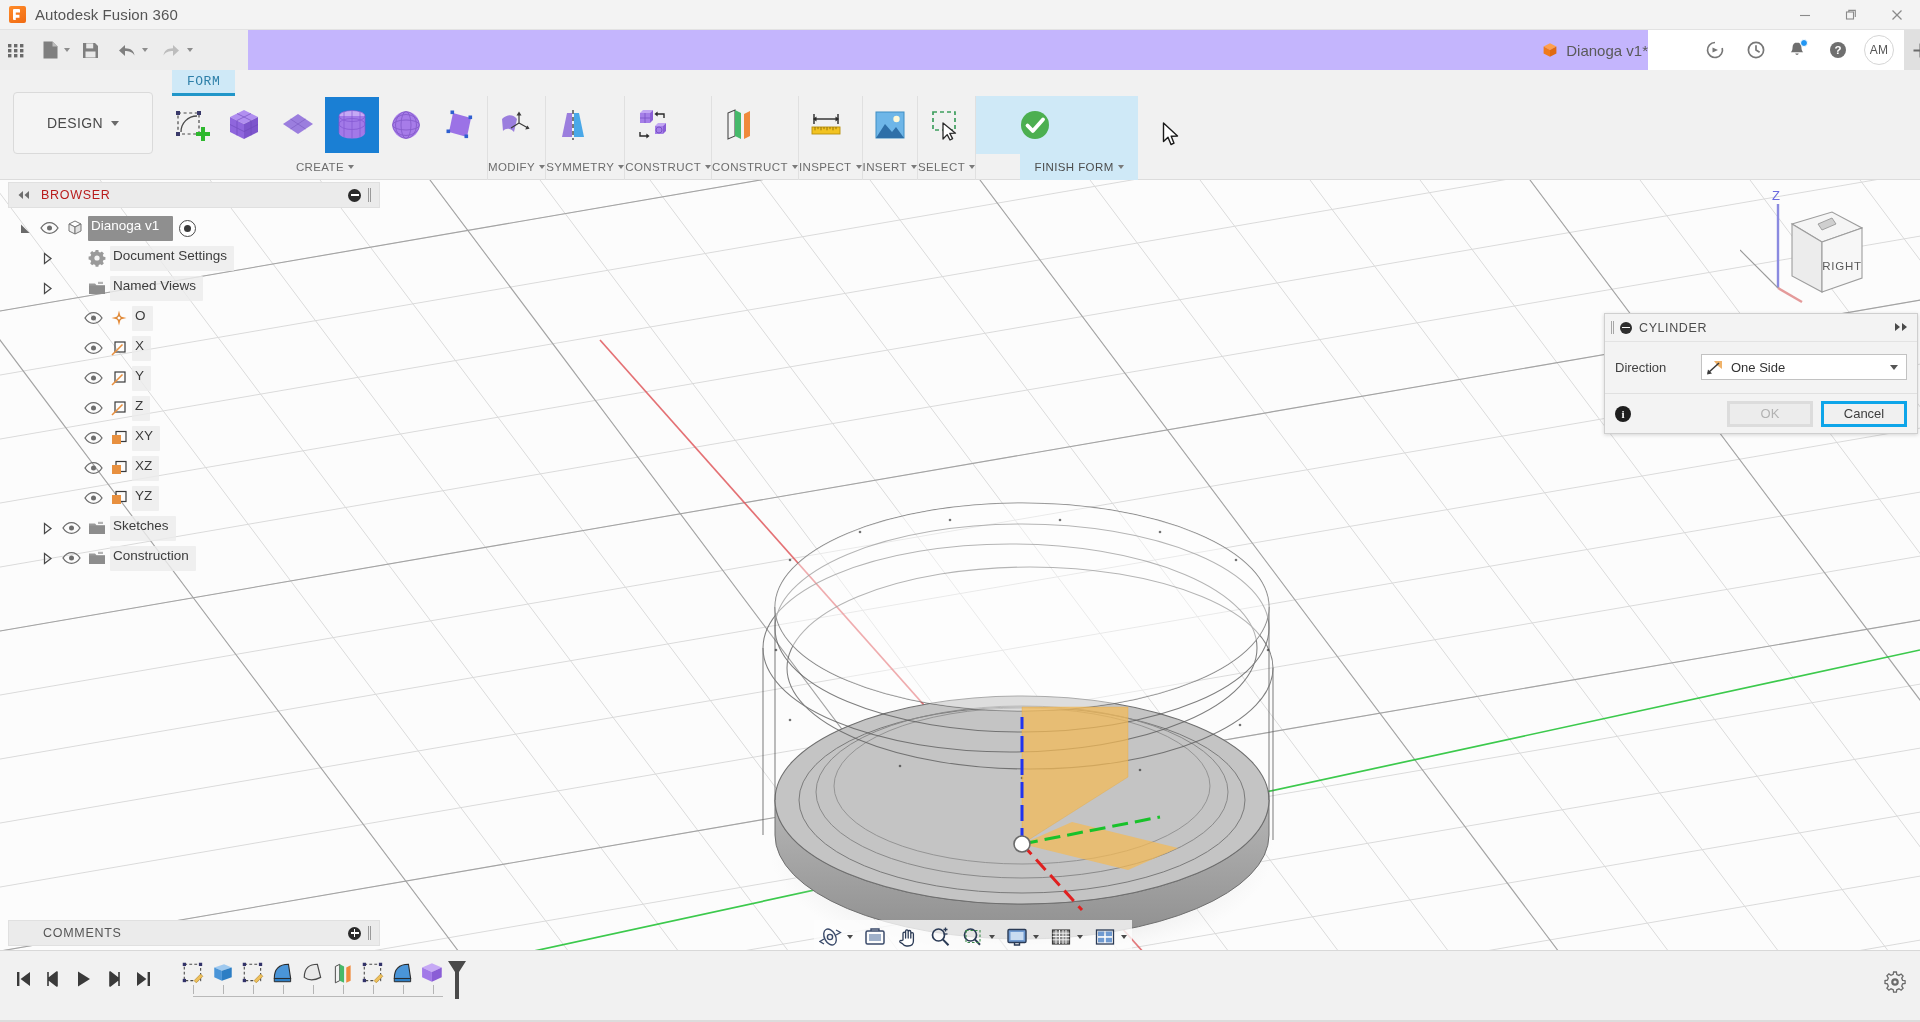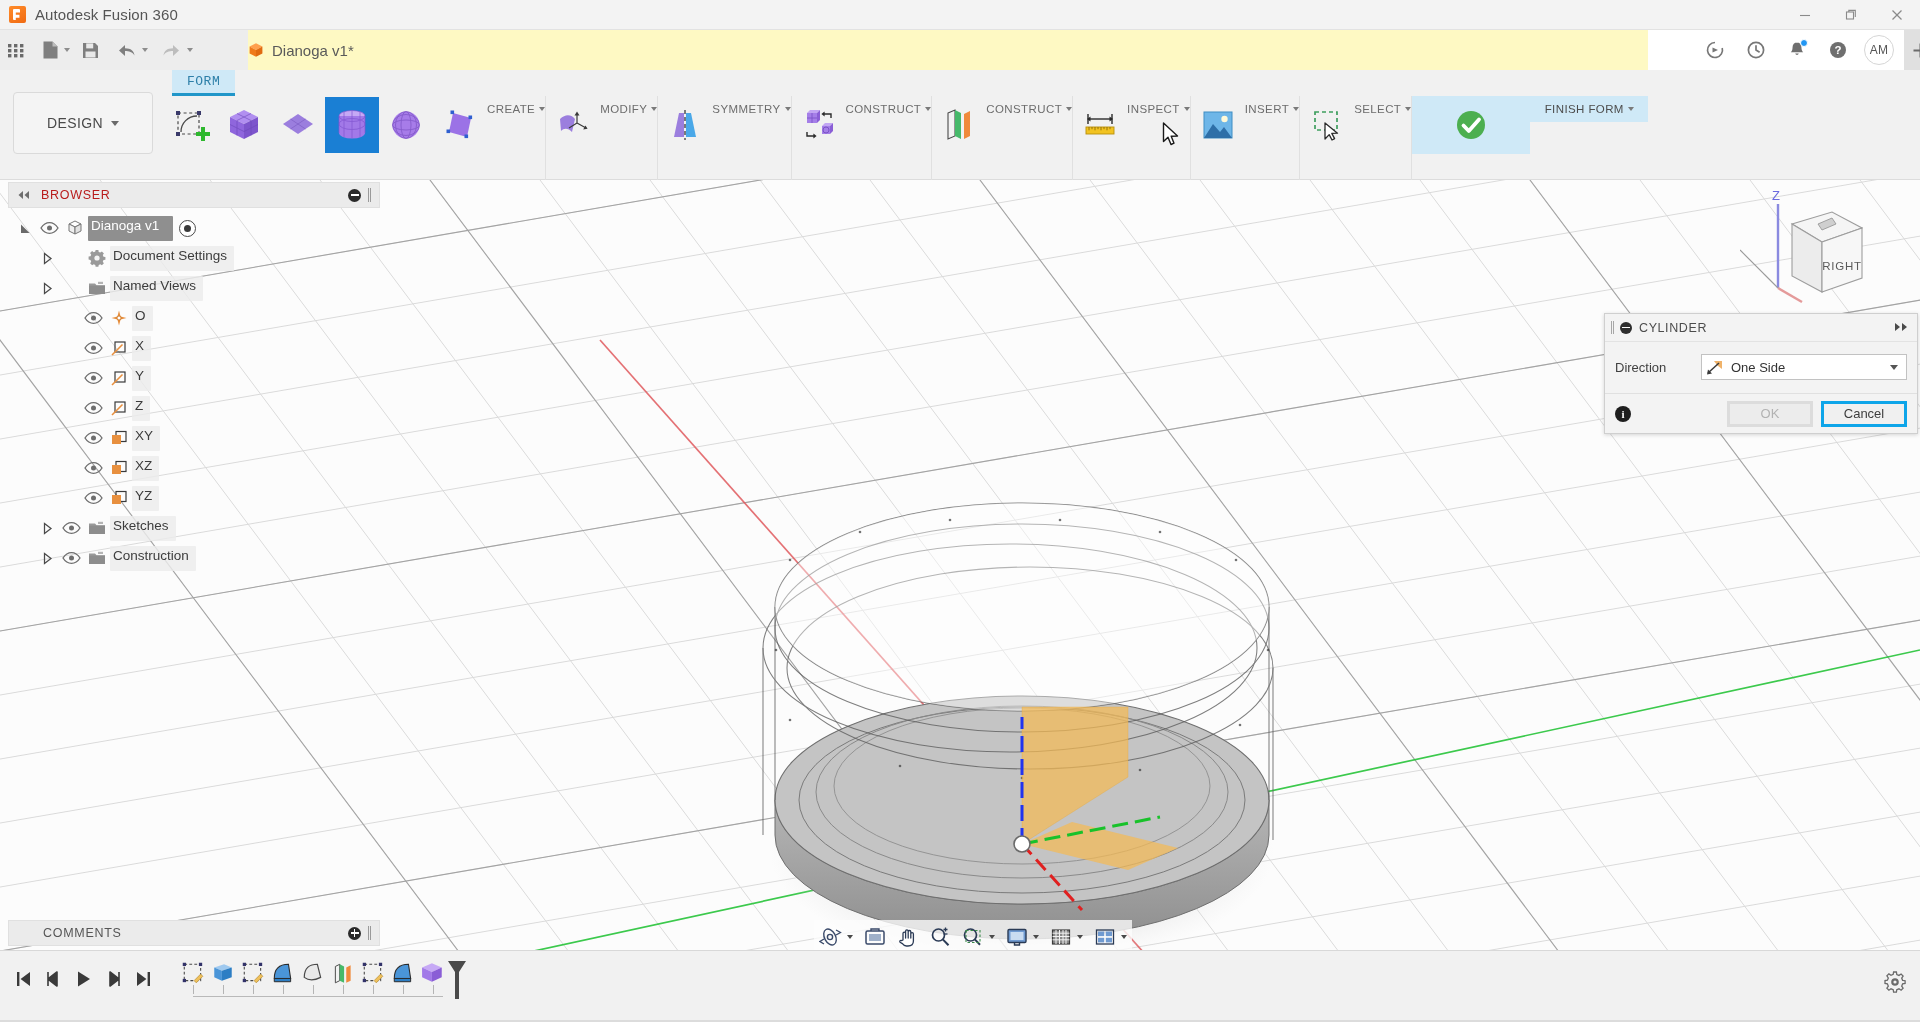--- a/index.html
+++ b/index.html
@@ -50,21 +50,21 @@
   .qat-btn.wide { padding: 0 4px 0 9px; }
   .caret-sm {
     width: 0; height: 0; border-left: 3.5px solid transparent; border-right: 3.5px solid transparent;
     border-top: 4px solid #8d8d8d; margin-left: 5px;
   }
   .tabstrip {
     position: absolute; left: 248px; top: 0; right: 0; height: 40px; background: #fff;
   }
   .doc-tab {
     position: absolute; left: 0; top: 0; height: 40px; width: 1400px;
-    display: flex; align-items: center; justify-content: flex-start; background: #fef9c3;
+    display: flex; align-items: center; justify-content: flex-end; background: #c4b5fd;
   }
   .doc-tab-inner { display: flex; align-items: center; gap: 8px; }
   .doc-cube {
     width: 16px; height: 16px; position: relative;
   }
   .doc-title { font-size: 15px; color: #5a5a5a; }
   .tab-close {
     position: absolute; left: 1616px; top: 9px; width: 22px; height: 22px;
     display: flex; align-items: center; justify-content: center; color: #7b7b7b;
   }
@@ -110,38 +110,38 @@
   .rtab {
     height: 26px; padding: 0 15px; display: flex; align-items: center; justify-content: center;
     font-size: 13px; color: #7c7c7c; letter-spacing: .5px;
   }
   .rtab.active {
     background: #cfe9f7; color: #2d7fa8; border-bottom: 3px solid #2196c9;
   }
   .panels {
     position: absolute; left: 163px; top: 26px; height: 84px; display: flex; align-items: stretch;
   }
-  .panel { display: flex; flex-direction: row; position: relative; }
+  .panel { display: flex; flex-direction: column; position: relative; }
   .panel + .panel { border-left: 1px solid #e0e0e0; }
   .panel-btns { display: flex; align-items: center; height: 58px; }
   .panel-label {
     height: 26px; display: flex; align-items: center; justify-content: center;
     font-size: 11.5px; color: #6d6d6d; letter-spacing: .4px; gap: 4px;
   }
   .lbl-caret {
     width: 0; height: 0; border-left: 3.5px solid transparent; border-right: 3.5px solid transparent;
     border-top: 4.5px solid #7a7a7a;
   }
   .tbtn {
     width: 54px; height: 56px; display: flex; align-items: center; justify-content: center;
     position: relative;
   }
   .tbtn.sel { background: #1a7fd4; }
   .tbtn.finish { background: #cfe9f7; width: 118px; }
-  .panel.finish-panel .panel-label { background: #cfe9f7; width: 118px; color: #4d4d4d; }
+  .panel.finish-panel .panel-label { background: #cfe9f7; width: 118px; color: #4d4d4d; margin-left: 44px; }
   .panel.finish-panel .panel-btns { background: #cfe9f7; }
   .ic { width: 40px; height: 40px; display: block; }
 
   
   .canvas {
     position: absolute; top: 180px; left: 0; width: 1920px; height: 770px;
     background: #fcfcfc; overflow: hidden;
   }
   .viewcube-wrap { position: absolute; right: 30px; top: 0px; width: 150px; height: 140px; }
 

